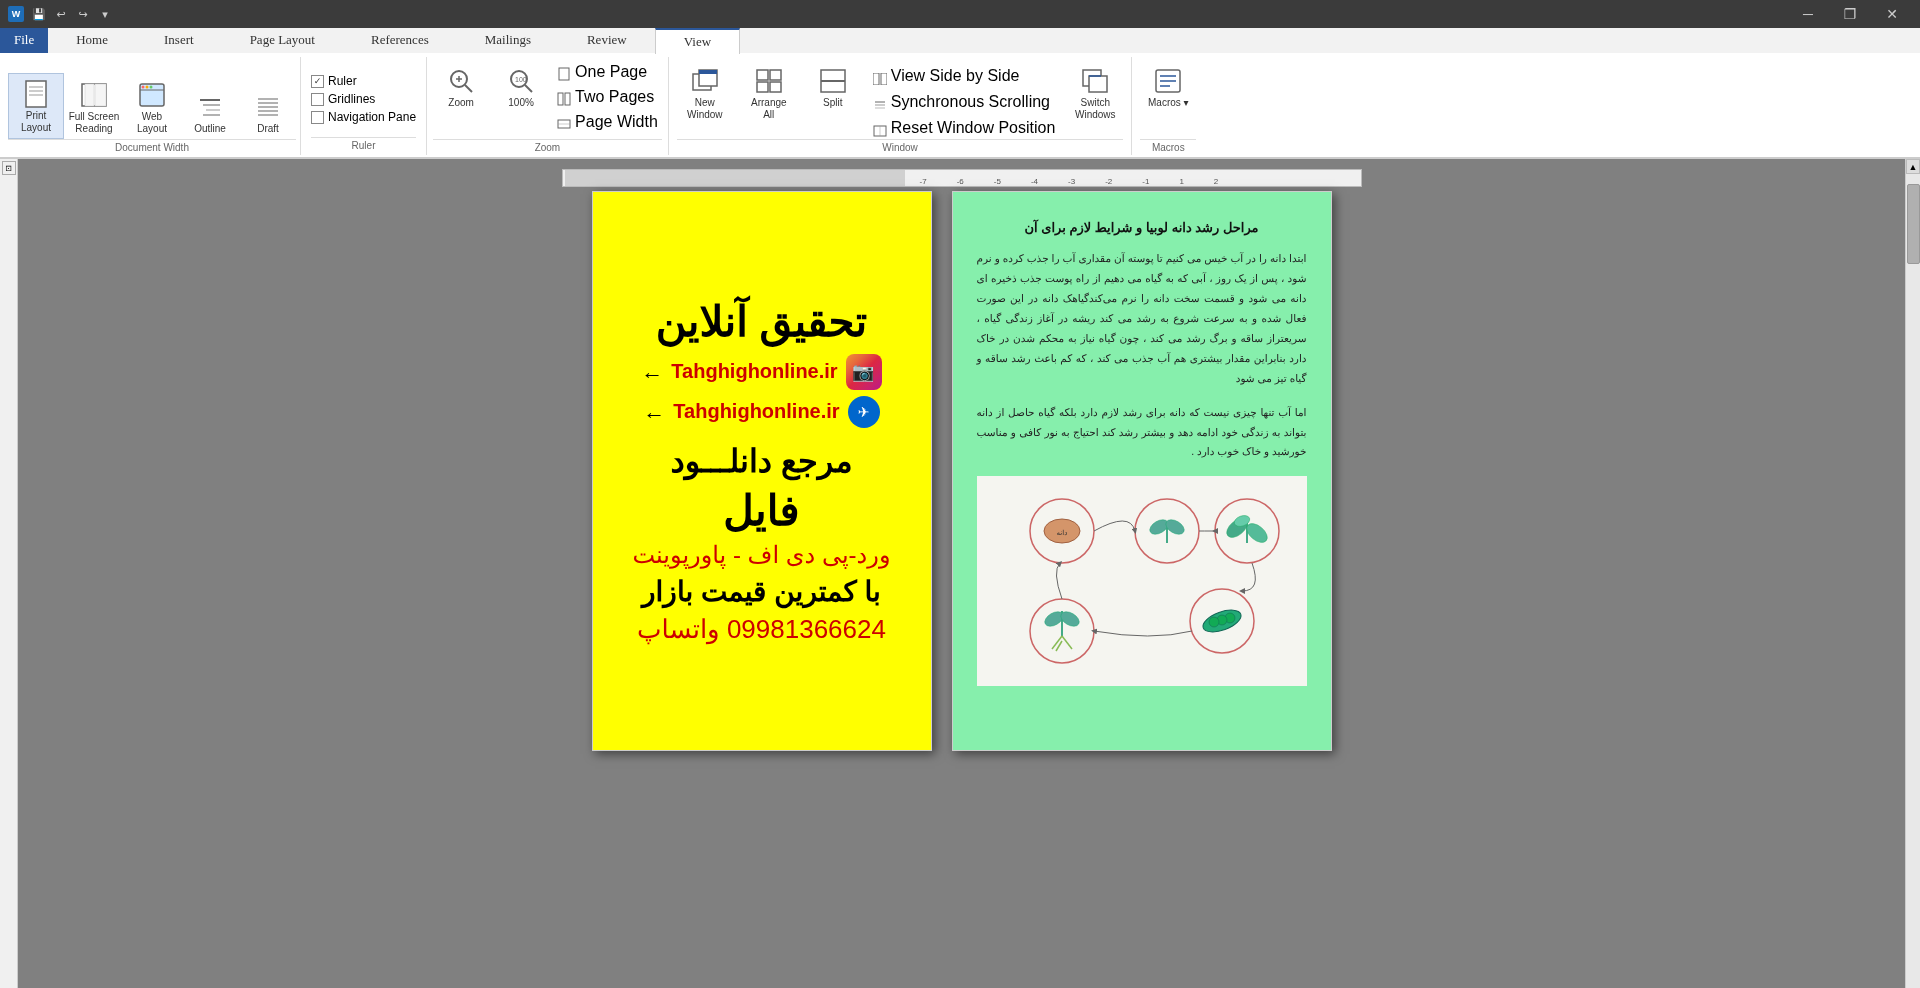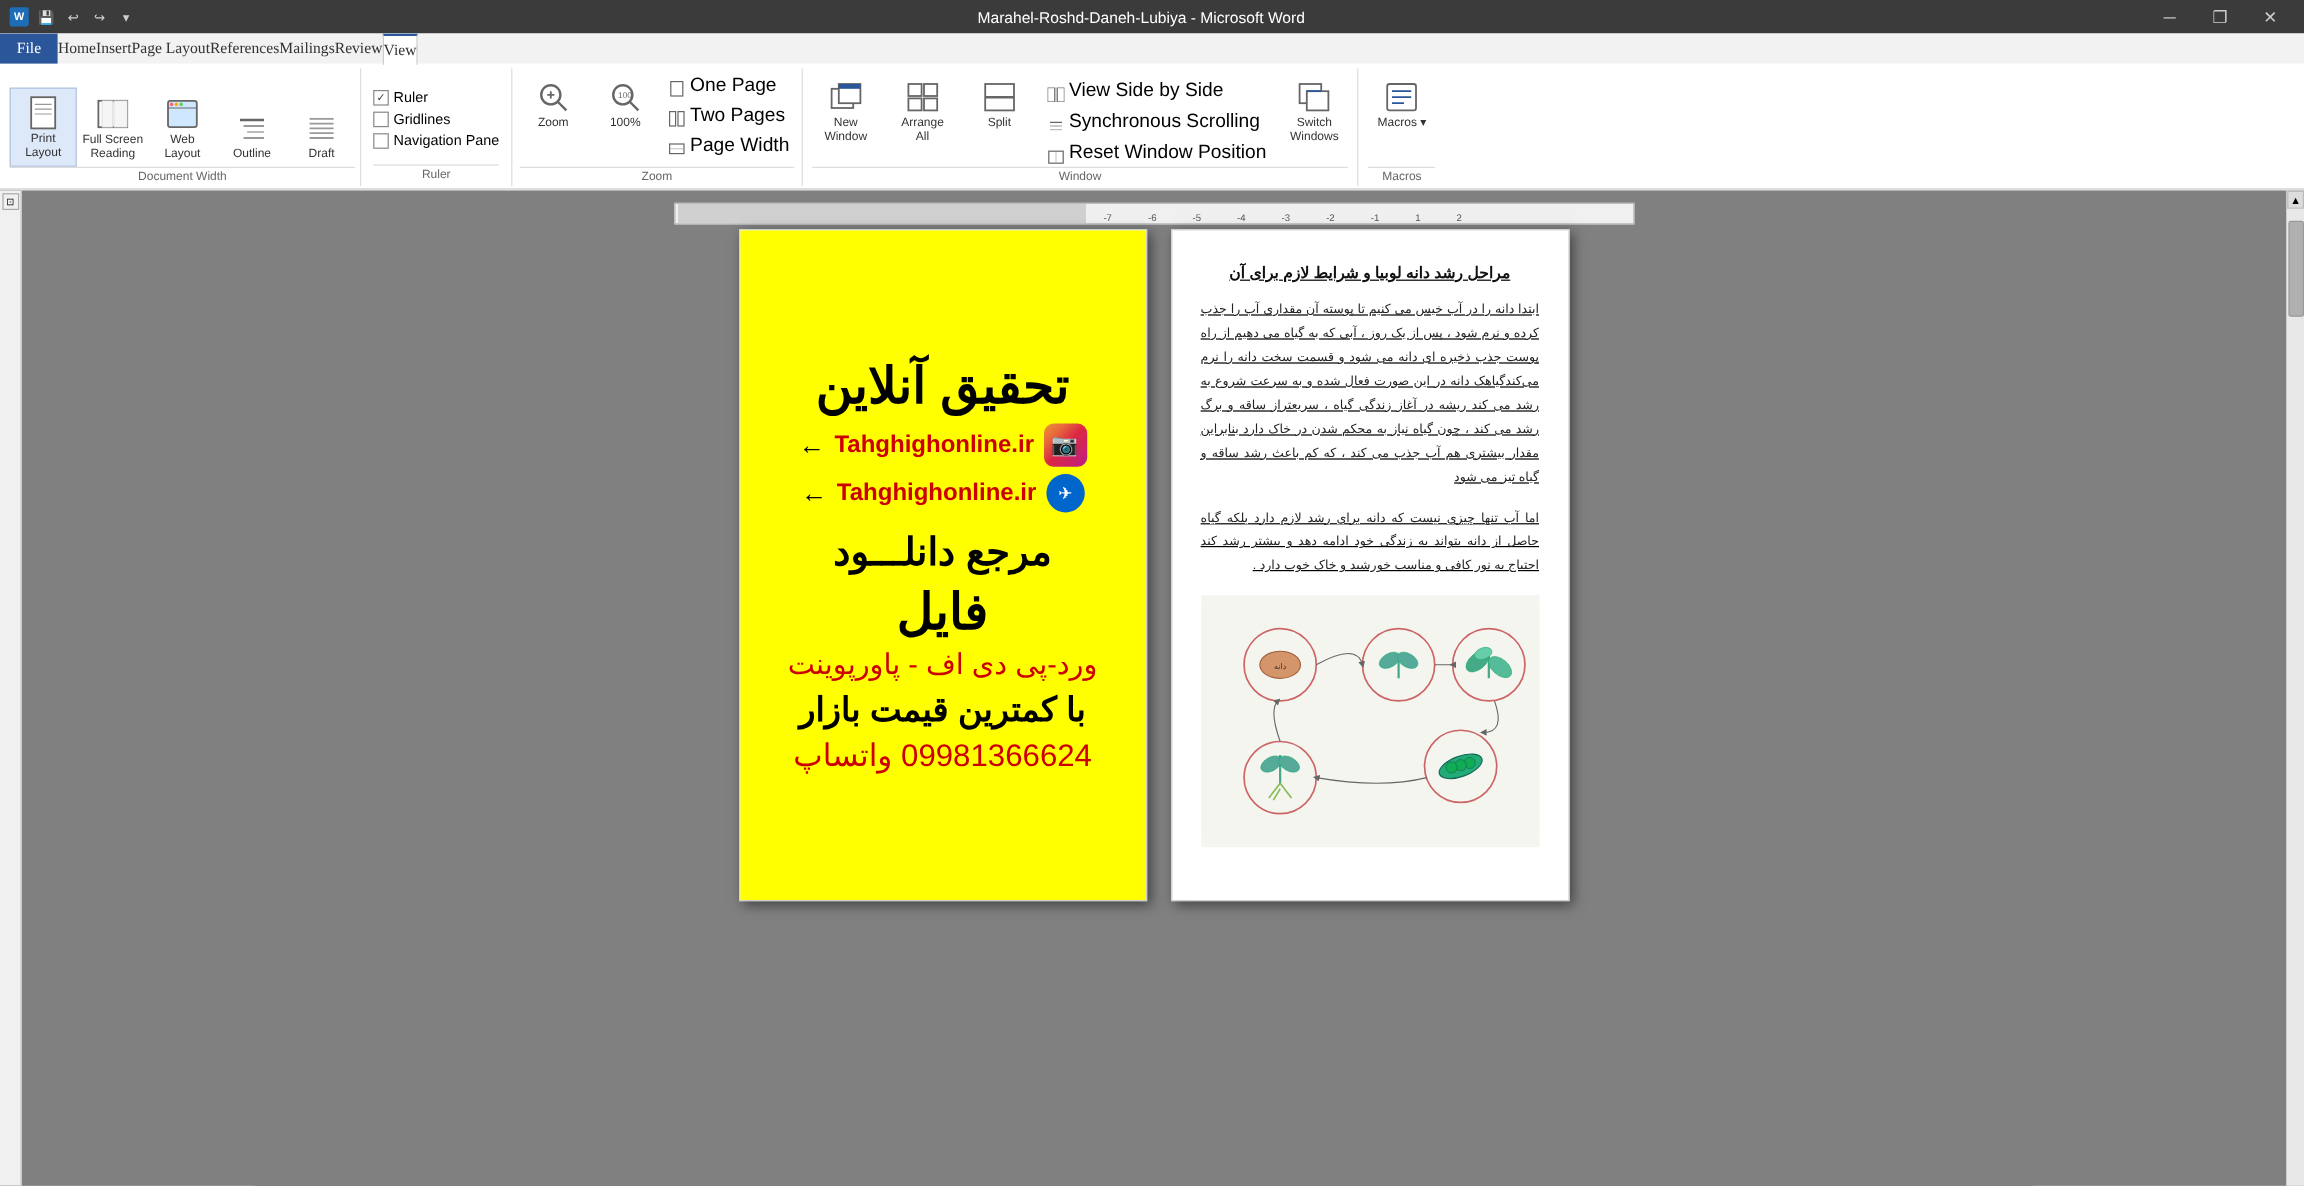--- a/index.html
+++ b/index.html
@@ -20,21 +20,21 @@
     .quick-access { display: flex; gap: 4px; align-items: center; }
     .qa-btn { width: 18px; height: 18px; cursor: pointer; display: flex; align-items: center; justify-content: center; color: #ccc; font-size: 11px; }
     .title-center { flex: 1; text-align: center; font-size: 13px; color: #fff; }
     .title-bar-right { display: flex; gap: 2px; }
     .win-btn { width: 40px; height: 28px; display: flex; align-items: center; justify-content: center; color: #ccc; font-size: 14px; cursor: pointer; }
 
     
     .ribbon { background: #f2f2f2; border-bottom: 1px solid #ccc; }
     .ribbon-tabs { display: flex; background: #f2f2f2; font-family: Liberation Serif, serif; }
     .tab-file { background: #2b579a; color: white; padding: 4px 14px; font-size: 13px; cursor: pointer; font-weight: 500; }
-    .tab { padding: 4px 0; font-size: 13px; cursor: pointer; color: #333; }
+    .tab { padding: 4px 28px; font-size: 13px; cursor: pointer; color: #333; }
     .tab.active { background: white; border-top: 2px solid #2b579a; border-left: 1px solid #ccc; border-right: 1px solid #ccc; margin-bottom: -1px; }
 
     .ribbon-content { background: white; border-bottom: 1px solid #ccc; padding: 4px 0 2px 4px; display: flex; align-items: stretch; min-height: 90px; }
     .dv-btn { display: flex; flex-direction: column; align-items: center; width: 56px; cursor: pointer; padding: 4px 2px; }
     .dv-btn.active { background: #dde8f8; border: 1px solid #b0c4de; }
     .dv-icon { width: 32px; height: 32px; display: flex; align-items: center; justify-content: center; }
     .dv-label { font-size: 10px; text-align: center; color: #333; line-height: 1.2; }
     .checkbox-item { display: flex; align-items: center; gap: 4px; font-size: 12px; cursor: pointer; }
     .cb { width: 13px; height: 13px; border: 1px solid #888; background: white; display: flex; align-items: center; justify-content: center; font-size: 9px; }
     .cb.checked::after { content: '✓'; color: #333; }
@@ -46,21 +46,20 @@
 <div class="title-bar">
   <div class="title-bar-left">
     <div class="title-bar-icon">W</div>
     <div class="quick-access">
       <div class="qa-btn">💾</div>
       <div class="qa-btn">↩</div>
       <div class="qa-btn">↪</div>
       <div class="qa-btn">▾</div>
     </div>
   </div>
-  <div class="title-center">Marahel-Roshd-Daneh-Lubiya - Microsoft Word</div>
   <div class="title-bar-right">
     <div class="win-btn">─</div>
     <div class="win-btn">❐</div>
     <div class="win-btn close">✕</div>
   </div>
 </div>
 
 <div class="ribbon">
   <div class="ribbon-tabs">
     <div class="tab-file">File</div>
@@ -343,21 +342,21 @@
             <span style="font-size:22px;color:black;">←</span>
           </div>
           <div style="font-size:32px;font-weight:bold;color:black;text-align:center;direction:rtl;margin-top:8px;">مرجع دانلـــود</div>
           <div style="font-size:42px;font-weight:bold;color:black;text-align:center;direction:rtl;">فایل</div>
           <div style="font-size:24px;color:#cc0000;text-align:center;direction:rtl;">ورد-پی دی اف - پاورپوینت</div>
           <div style="font-size:28px;font-weight:bold;color:black;text-align:center;direction:rtl;">با کمترین قیمت بازار</div>
           <div style="font-size:26px;color:#cc0000;text-align:center;direction:rtl;">09981366624 واتساپ</div>
         </div>
       </div>
 
-      <div style="background:#ffffff;width:332px;min-height:560px;box-shadow:3px 3px 10px rgba(0,0,0,0.5);border:1px solid #ccc;text-decoration:underline;">
+      <div style="background:#86efac;width:380px;min-height:560px;box-shadow:3px 3px 10px rgba(0,0,0,0.5);border:1px solid #ccc;">
         <div style="padding:28px 24px;direction:rtl;">
           <div style="font-size:13px;font-weight:bold;text-align:center;margin-bottom:14px;color:#111;">مراحل رشد دانه لوبیا و شرایط لازم برای آن</div>
           <div style="font-size:10.5px;line-height:1.9;color:#222;text-align:justify;margin-bottom:14px;">ابتدا دانه را در آب خیس می کنیم تا پوسته آن مقداری آب را جذب کرده و نرم شود ، پس از یک روز ، آبی که به گیاه می دهیم از راه پوست جذب ذخیره ای دانه می شود و قسمت سخت دانه را نرم می‌کندگیاهک دانه در این صورت فعال شده و به سرعت شروع به رشد می کند ریشه در آغاز زندگی گیاه ، سریعتراز ساقه و برگ رشد می کند ، چون گیاه نیاز به محکم شدن در خاک دارد بنابراین مقدار بیشتری هم آب جذب می کند ، که کم باعث رشد ساقه و گیاه تیز می شود</div>
           <div style="font-size:10.5px;line-height:1.9;color:#222;text-align:justify;margin-bottom:14px;">اما آب تنها چیزی نیست که دانه برای رشد لازم دارد بلکه گیاه حاصل از دانه بتواند به زندگی خود ادامه دهد و بیشتر رشد کند احتیاج به نور کافی و مناسب خورشید و خاک خوب دارد .</div>
 
           <div style="width:100%;height:210px;background:#f5f5f0;display:flex;align-items:center;justify-content:center;margin-top:8px;">
             <svg width="300" height="200" viewBox="0 0 300 200">
 
               <rect width="300" height="200" fill="#f5f5f0"></rect>
 

